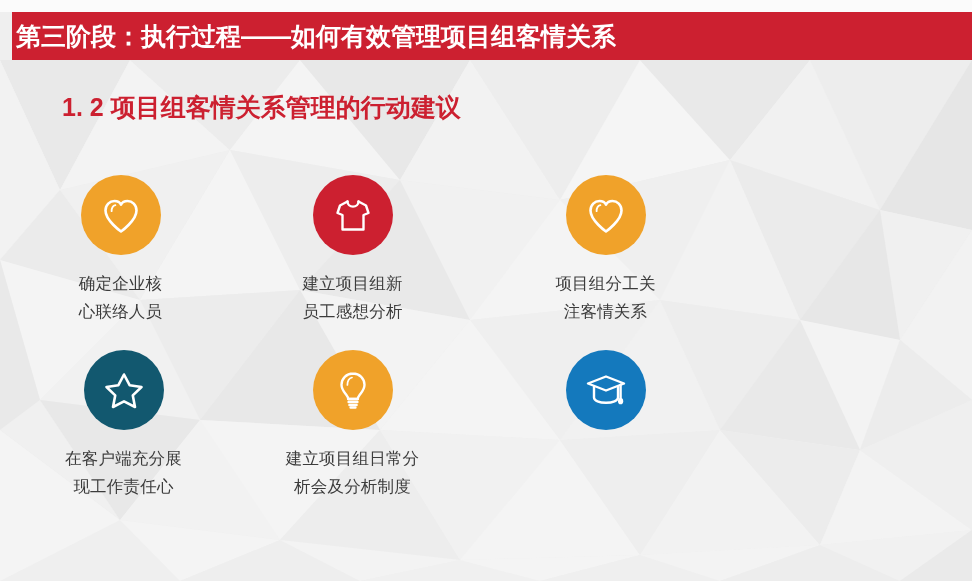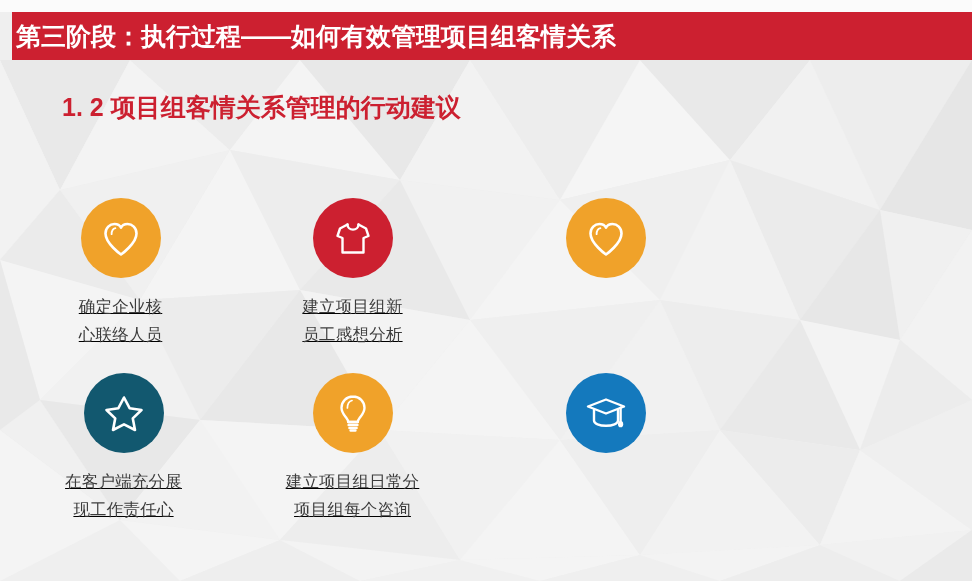--- a/index.html
+++ b/index.html
@@ -59,24 +59,23 @@
     font-weight: bold;
     z-index: 5;
     white-space: nowrap;
     line-height: 1.2;
   }
 
   
   .grid {
     position: absolute;
     left: 0;
-    top: 198px;
+    top: 175px;
     width: 935px;
     z-index: 4;
-    text-decoration: underline;
   }
   .grid-row {
     display: flex;
     width: 972px;
   }
   .grid-row.row-2 {
     margin-top: 24px;
   }
   .cell {
     width: 243px;
@@ -227,20 +226,22 @@
 
       <div class="cell c4">
         <div class="icon-circle" style="background:#f0a22a">
           <span>
             <svg width="48" height="48" viewBox="0 0 48 48" fill="none" stroke="#ffffff" stroke-width="2.6" stroke-linecap="round" stroke-linejoin="round">
               <path d="M24 40.5 C24 40.5 8.5 29.5 8.5 19.5 C8.5 13.8 12.8 10 17.5 10 C20.6 10 23 11.6 24 13.6 C25 11.6 27.4 10 30.5 10 C35.2 10 39.5 13.8 39.5 19.5 C39.5 29.5 24 40.5 24 40.5 Z"></path>
               <path d="M14.6 20.2 C14.6 17 16.3 14.7 18.4 14.2" stroke-width="1.8"></path>
             </svg>
           </span>
         </div>
+        <div class="cell-label">项目组分工关
+注客情关系</div>
       </div>
 
     </div>
 
     <div class="grid-row row-2">
 
 
       <div class="cell c2">
         <div class="icon-circle" style="background:#12586f">
           <span>
@@ -260,21 +261,21 @@
               <path d="M24 7.5 C17.4 7.5 12.5 12.6 12.5 18.8 C12.5 23.4 15.4 26.4 17.4 29 C18.8 30.8 19.2 32 19.2 33 L28.8 33 C28.8 32 29.2 30.8 30.6 29 C32.6 26.4 35.5 23.4 35.5 18.8 C35.5 12.6 30.6 7.5 24 7.5 Z"></path>
               <path d="M19.2 33 L28.8 33"></path>
               <path d="M19.6 36 L28.4 36"></path>
               <path d="M20.4 39 L27.6 39"></path>
               <path d="M21.6 41.5 L26.4 41.5"></path>
               <path d="M18.4 19 C18.4 15 20.4 12.2 23 11.5" stroke-width="1.7"></path>
             </svg>
           </span>
         </div>
         <div class="cell-label">建立项目组日常分
-项目组每个咨询</div>
+析会及分析制度</div>
       </div>
 
       <div class="cell c4">
         <div class="icon-circle" style="background:#1479bd">
           <span>
             <svg width="48" height="48" viewBox="0 0 48 48" fill="none" stroke="#ffffff" stroke-width="2.4" stroke-linecap="round" stroke-linejoin="round">
               <path d="M24 10.5 L42 17.5 L24 24.5 L6 17.5 Z"></path>
               <path d="M12 21 L12 31.5 C12 34.6 17.4 36.8 24 36.8 C30.6 36.8 36 34.6 36 31.5 L36 21"></path>
               <path d="M38.6 18.6 L38.6 32.5"></path>
               <ellipse cx="38.6" cy="35.2" rx="2.6" ry="3.1" fill="#ffffff" stroke="none"></ellipse>

